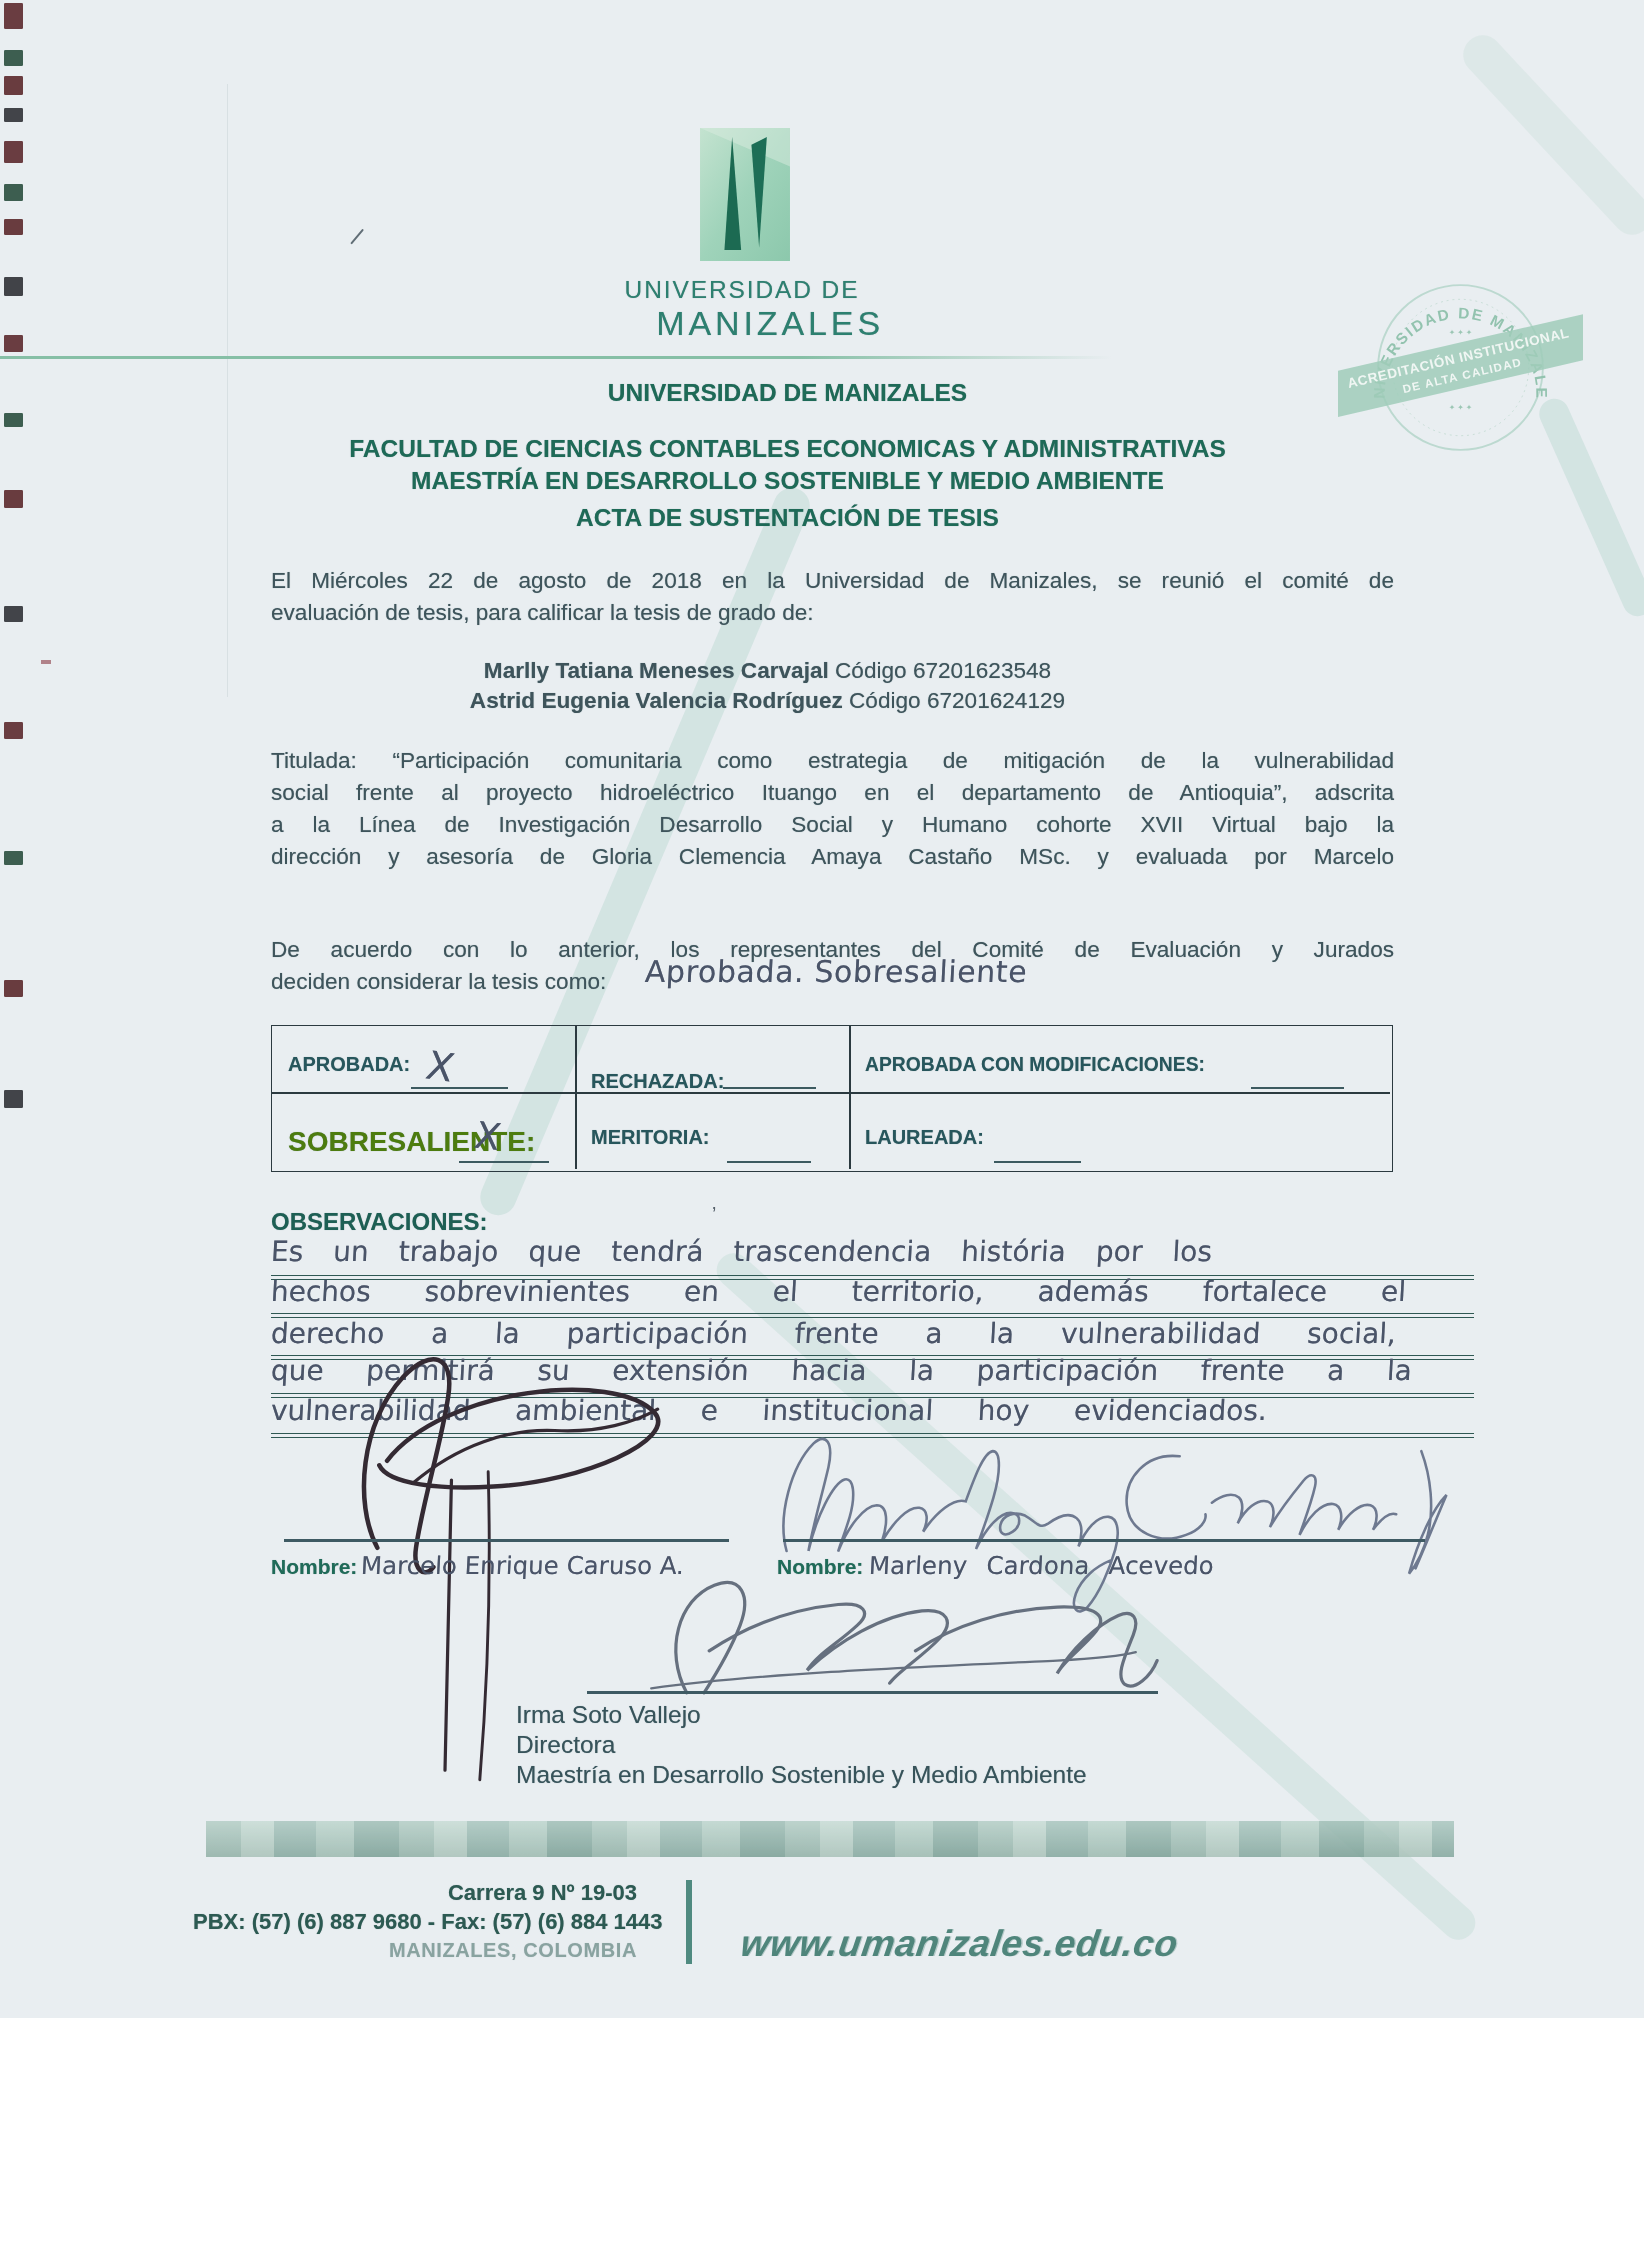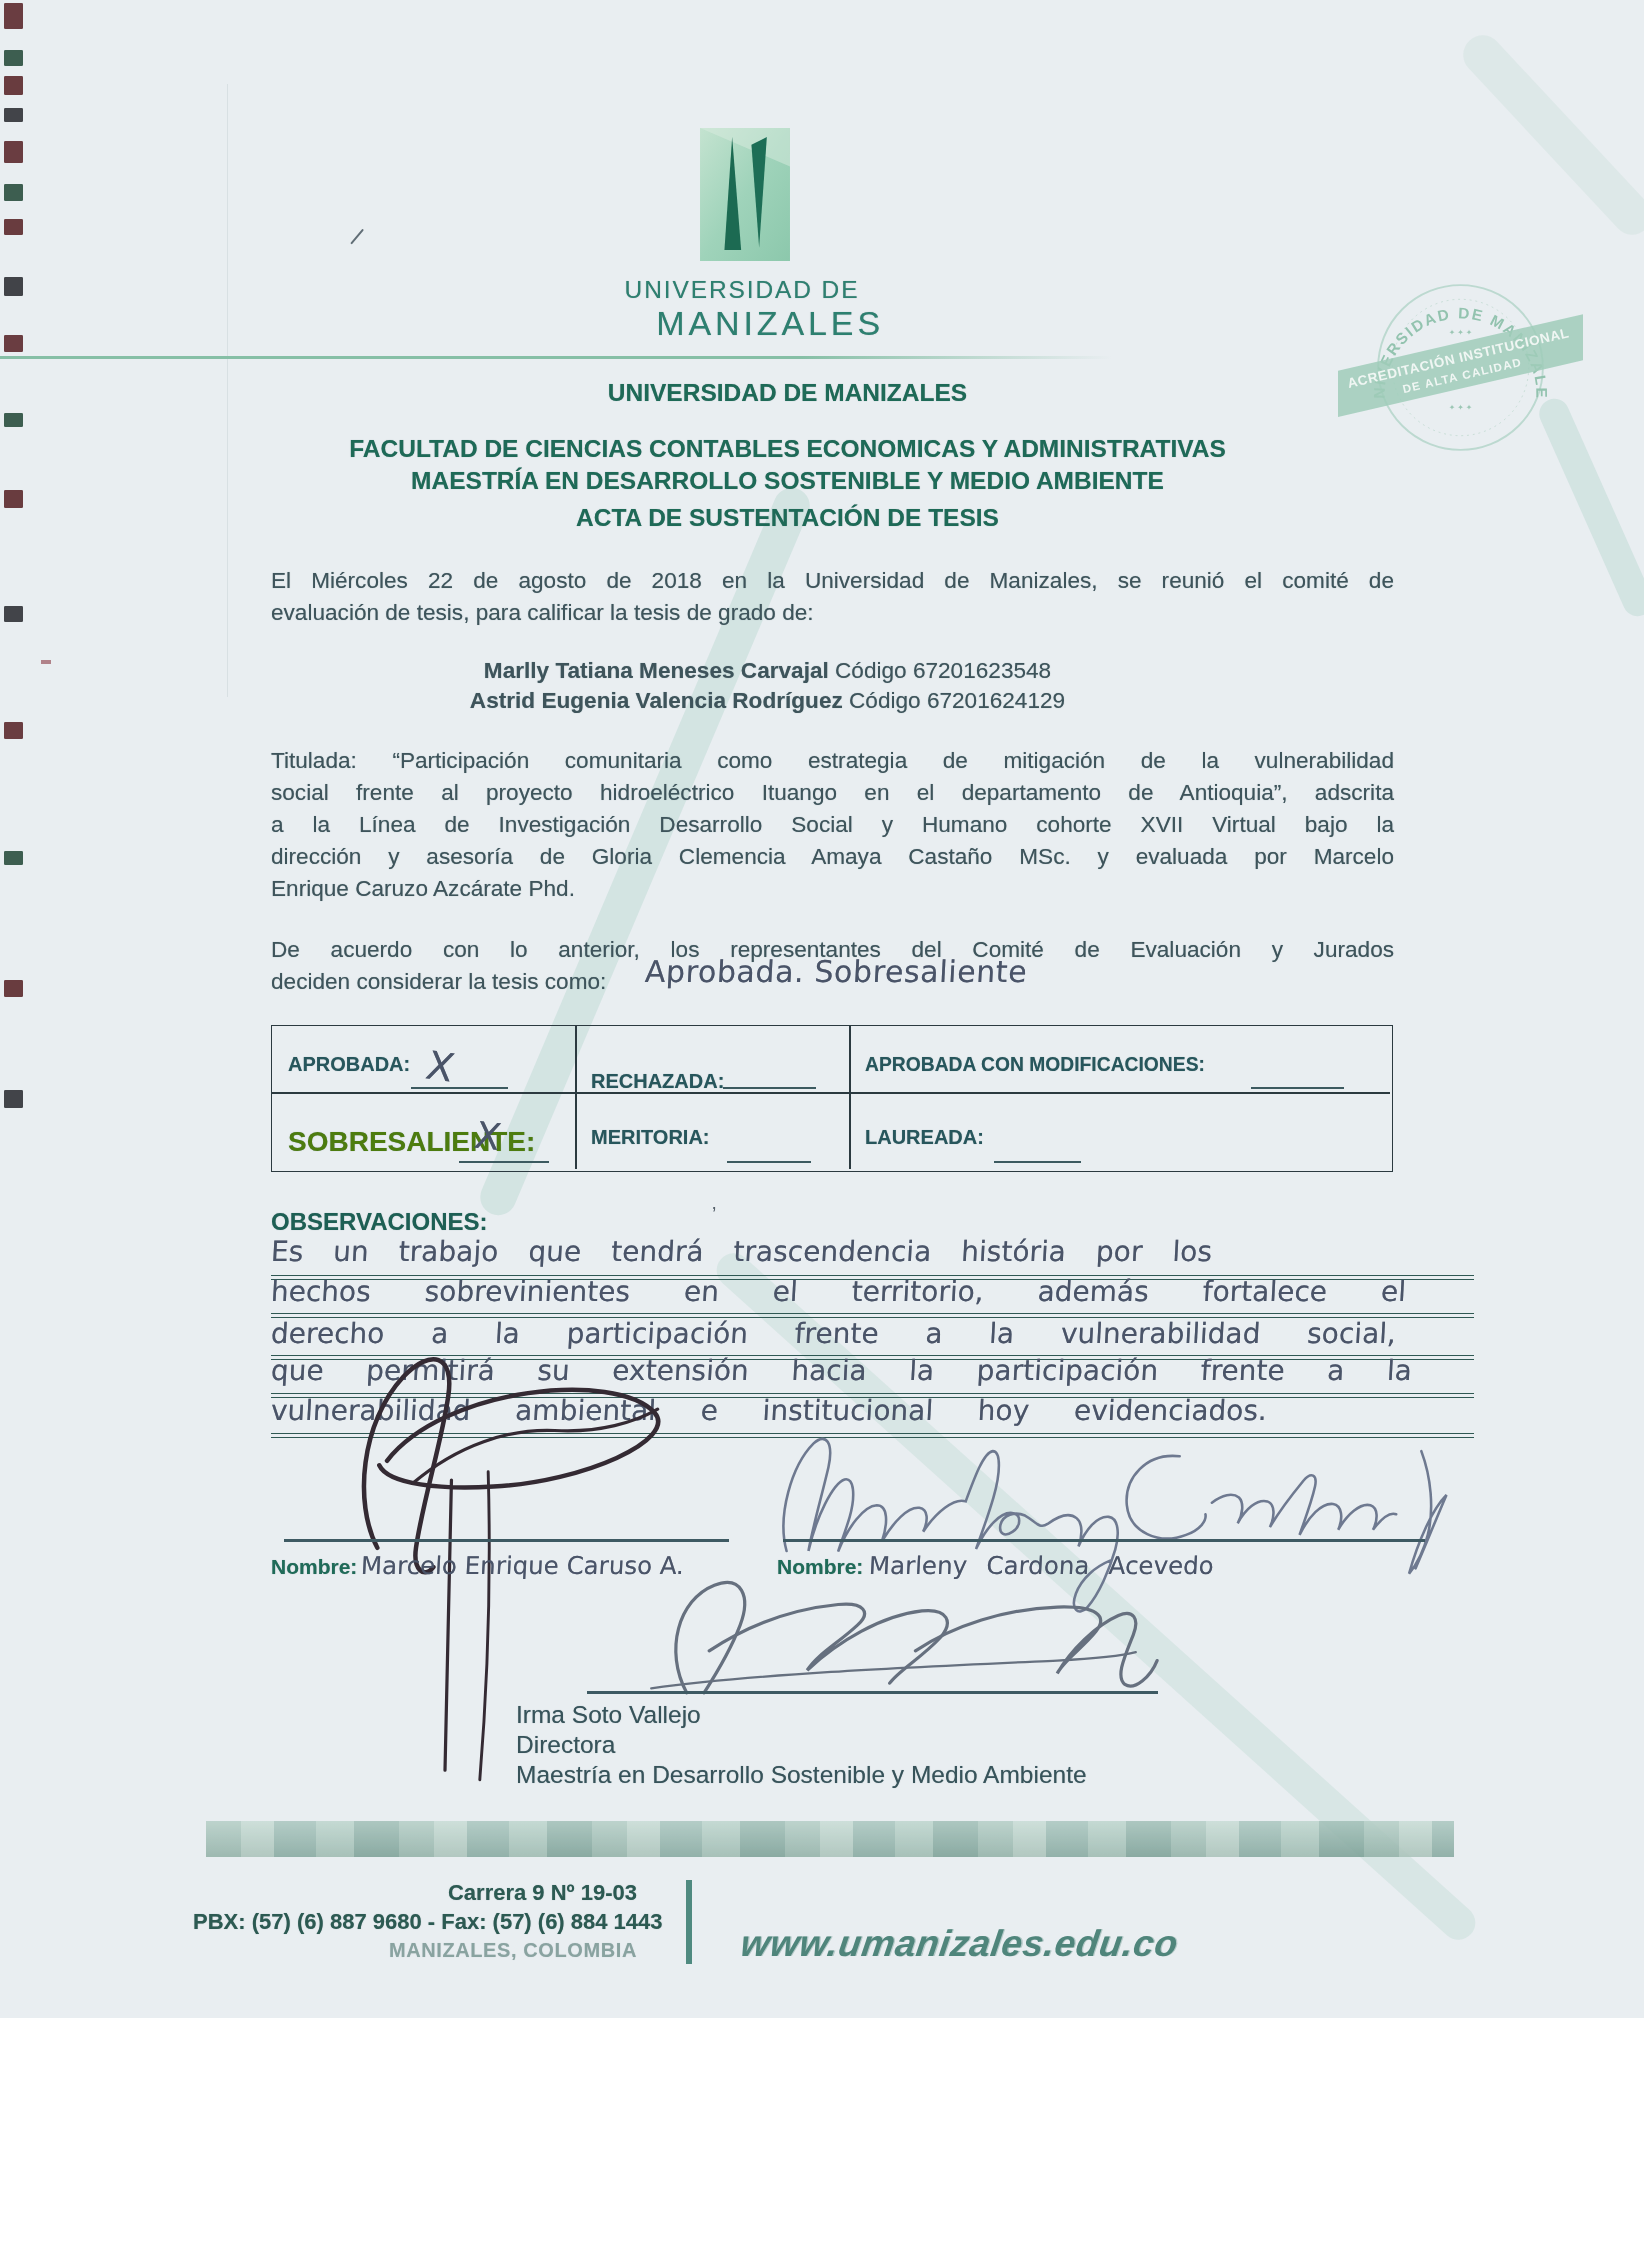--- a/index.html
+++ b/index.html
@@ -119,21 +119,20 @@
       <span style="font-weight:bold;">Astrid Eugenia Valencia Rodríguez</span>
       <span>Código  67201624129</span>
     </div>
   </div>
 
   <div class="abs body-text print" style="left:271px;top:745px;width:1123px;font-size:22.6px;line-height:32px;">
     <div class="jline">Titulada: “Participación comunitaria como estrategia de mitigación de la vulnerabilidad</div>
     <div class="jline">social frente al proyecto hidroeléctrico Ituango en el departamento de Antioquia”, adscrita</div>
     <div class="jline">a la Línea de Investigación Desarrollo Social y Humano cohorte XVII Virtual bajo la</div>
     <div class="jline">dirección y asesoría de Gloria Clemencia Amaya Castaño MSc. y evaluada por Marcelo</div>
-    <div class="jline jlast">Enrique Caruzo Azcárate Phd.</div>
   </div>
 
   <div class="abs body-text print" style="left:271px;top:934px;width:1123px;font-size:22.6px;line-height:32px;">
     <div class="jline">De acuerdo con lo anterior, los representantes del Comité de Evaluación y Jurados</div>
     <div class="jline jlast">deciden considerar la tesis como:</div>
   </div>
   <div class="abs hand" style="left:645px;top:954px;font-size:30px;letter-spacing:0.6px;">Aprobada. Sobresaliente</div>
 
   <div class="abs" style="left:271px;top:1025px;width:1122px;height:147px;border:1.9px solid #2b3a40;box-sizing:border-box;">
 

